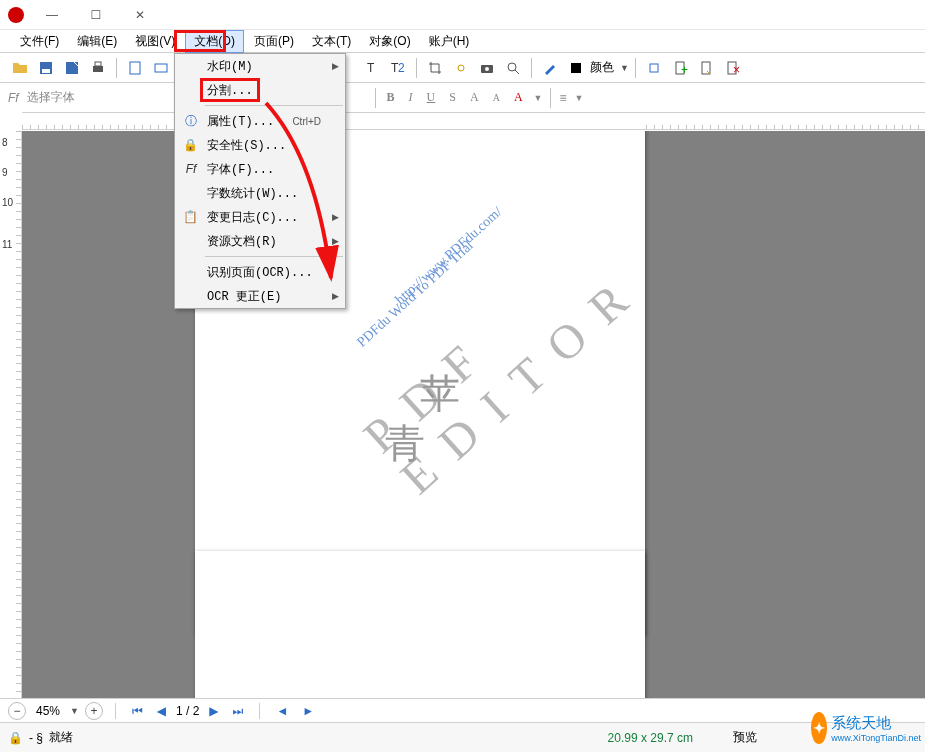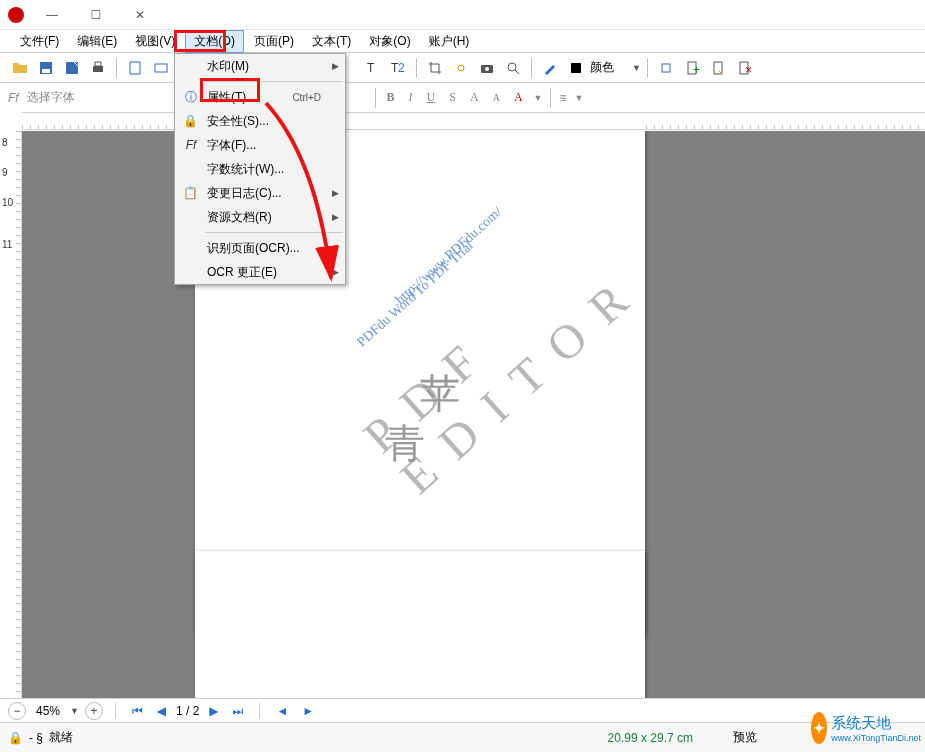--- a/index.html
+++ b/index.html
@@ -12,21 +12,21 @@
 .titlebar .win-btns div { width: 44px; height: 28px; display: flex; align-items: center; justify-content: center; color: #555; }
 
 .menubar { height: 22px; display: flex; padding-left: 12px; align-items: center; gap: 2px; }
 .menubar .menu-item { padding: 2px 8px; }
 .menubar .menu-item.active { background: #dbeafe; border: 1px solid #6aa0ea; }
 
 .toolbar { height: 30px; border-top: 1px solid #d0d0d0; display: flex; align-items: center; padding: 0 8px; gap: 2px; }
 .toolbar .sep { width: 1px; height: 20px; background: #c0c0c0; margin: 0 4px; }
 .toolbar .btn { width: 24px; height: 24px; display: flex; align-items: center; justify-content: center; border: 1px solid transparent; }
 .toolbar .btn svg { width: 16px; height: 16px; }
-.color-label { margin-right: 16px; }
+.color-label { margin-right: 4px; }
 
 .fontbar { height: 30px; border-top: 1px solid #d0d0d0; display: flex; align-items: center; padding: 0 8px; gap: 8px; color: #888; }
 .fontbar .font-ico { font-style: italic; }
 .fontbar .fsel { flex: 0 0 150px; }
 .fontbar .divv { width: 1px; height:20px; background:#c0c0c0; }
 .fontbar .fmt { color:#888; margin:0 3px; font-family: Georgia, serif; }
 .fontbar .fmt.b { font-weight:bold; }
 .fontbar .fmt.i { font-style:italic; }
 .fontbar .fmt.u { text-decoration:underline; }
 
@@ -53,21 +53,21 @@
 .page .wm.url { font-size:14px; color:#6a96d4; transform: rotate(-42deg); }
 .page.p1 .wm.url { left:185px; top:252px; }
 .page .wm.url2 { font-size:14px; color:#6a96d4; transform: rotate(-42deg); }
 .page.p1 .wm.url2 { left:145px; top:290px; }
 .page.p1 .cjk1 { position:absolute; left:225px; top:370px; font-size:40px; color:#999; font-family: SimSun, serif;}
 .page.p1 .cjk2 { position:absolute; left:190px; top:420px; font-size:40px; color:#999; font-family: SimSun, serif;}
 
 .dropdown { position:absolute; left:174px; top:53px; width:172px; background:#f3f3f3; border:1px solid #a6a6a6; box-shadow: 2px 2px 4px rgba(0,0,0,0.3); z-index:50; }
 .dropdown .dd-item { height:24px; display:flex; align-items:center; padding: 0 24px 0 4px; position:relative; }
 .dropdown .dd-item .ico { width:24px; display:flex; justify-content:center; color:#2a6dc9; }
-.dropdown .dd-item .lbl { flex:1; padding-left:4px; }
+.dropdown .dd-item .lbl { flex:1; padding-left:4px;font-family:Liberation Mono, monospace; }
 .dropdown .dd-item .sc { color:#555; font-size:10px; }
 .dropdown .dd-item .arrow { position:absolute; right:6px; font-size:9px; color:#555; }
 .dropdown .dd-sep { height:1px; background:#c8c8c8; margin: 3px 2px 3px 30px; }
 
 .anno-doc { position:absolute; left:174px; top:30px; width:52px; height:22px; border: 3px solid #e11; z-index:60; pointer-events:none;}
 .anno-split { position:absolute; left:200px; top:78px; width:60px; height:24px; border: 3px solid #e11; z-index:60; pointer-events:none;}
 .anno-arrow { position:absolute; left:256px; top:98px; z-index:60; pointer-events:none;}
 
 .statusbar { position:absolute; left:0; right:0; bottom:0; height:30px; border-top:1px solid #d0d0d0; background:#f7f7f7; display:flex; align-items:center; padding: 0 8px; gap:10px; }
 .statusbar .stat-left { display:flex; align-items:center; gap:6px; }
@@ -269,20 +269,24 @@
     </div>
   </div>
 </div>
 
 <div class="dropdown">
   <div class="dd-item">
       <span class="ico"></span>
       <span class="lbl">水印(M)</span>
       <span class="arrow">▶</span>
     </div>
+  <div class="dd-item">
+      <span class="ico"></span>
+      <span class="lbl">分割...</span>
+    </div>
   <div class="dd-sep"></div>
   <div class="dd-item">
       <span class="ico">ⓘ</span>
       <span class="lbl">属性(T)...</span>
       <span class="sc">Ctrl+D</span>
     </div>
   <div class="dd-item">
       <span class="ico" style="color:#cc9900">🔒</span>
       <span class="lbl">安全性(S)...</span>
     </div>

